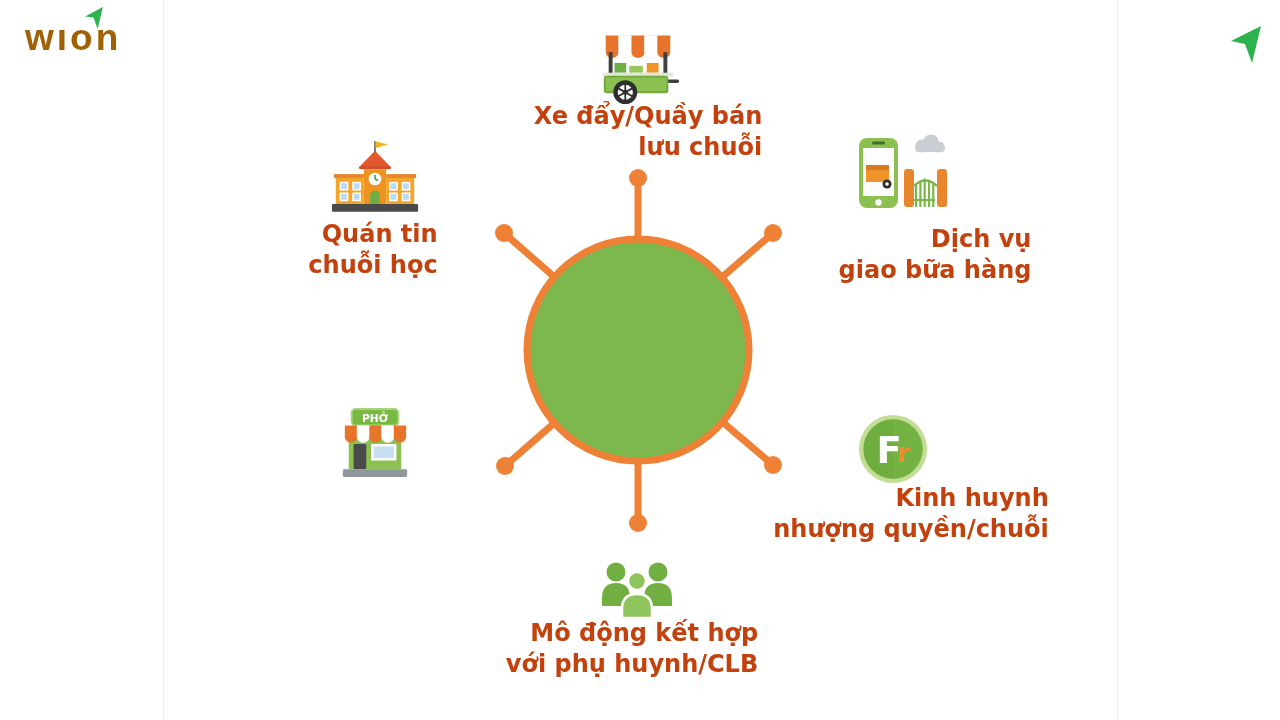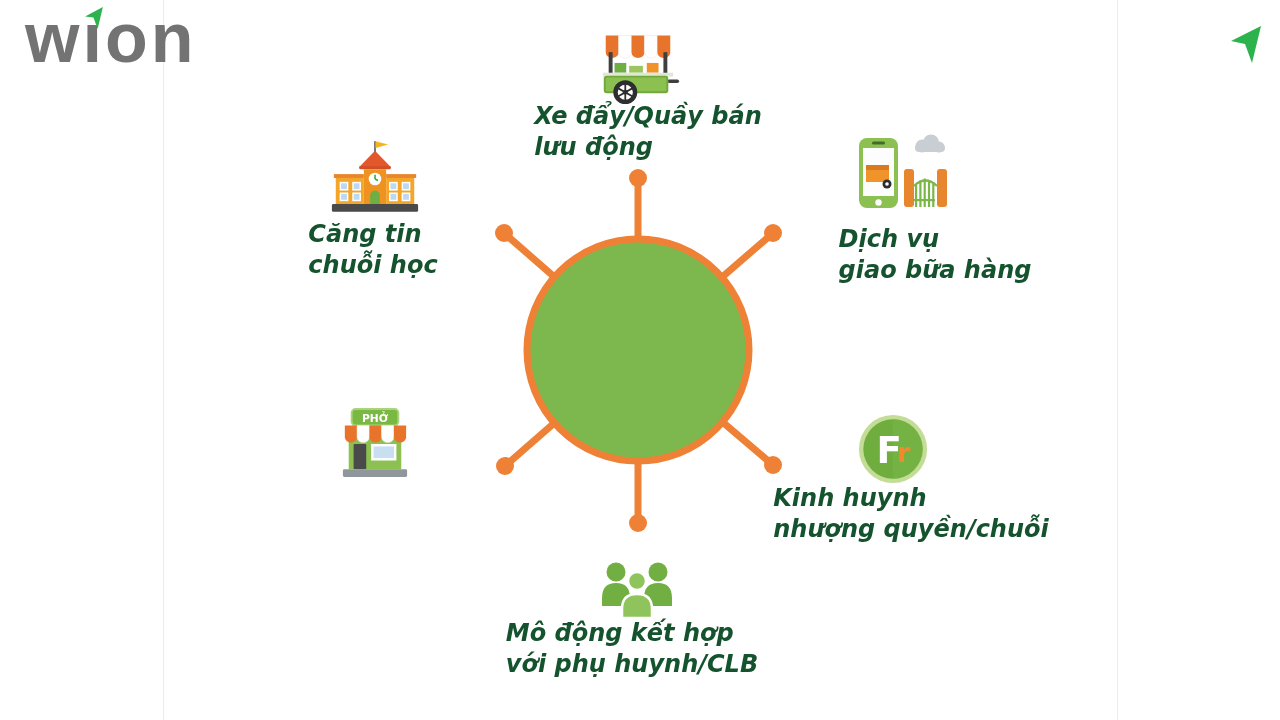--- a/index.html
+++ b/index.html
@@ -6,41 +6,41 @@
   body{width:1280px;height:720px;background:#ffffff;position:relative;overflow:hidden;
        font-family:"DejaVu Sans","Liberation Sans",sans-serif;}
   .page{position:absolute;inset:0;}
   .margin-line{position:absolute;top:0;bottom:0;width:1px;background:#ececec;}
   .margin-line.left{left:163px;}
   .margin-line.right{left:1117px;}
 
   
   .logo{position:absolute;left:25px;top:6px;height:64px;}
   .logo-text{font-family:"Liberation Sans","DejaVu Sans",sans-serif;font-weight:700;
-             font-size:70px;letter-spacing:3px;color:#737373;line-height:64px;}
+             font-size:37px;letter-spacing:3px;color:#a16207;line-height:64px;}
   .logo-flag{position:absolute;left:60px;top:1px;}
 
   
   .corner-arrow{position:absolute;left:1231px;top:26px;}
 
   
   .hub{position:absolute;left:470px;top:160px;}
 
   
   .icon{position:absolute;}
   .icon-cart{left:594px;top:16px;}
   .icon-school{left:329px;top:138px;}
   .icon-phone{left:852px;top:133px;}
   .icon-fr{left:856px;top:412px;}
   .icon-people{left:597px;top:558px;}
   .icon-shop{left:337px;top:407px;}
 
   
-  .label{position:absolute;transform:translateX(-50%);text-align:left;
-         color:#14532d;font-weight:700;font-size:24px;line-height:31px;white-space:nowrap;font-style:italic;}
+  .label{position:absolute;transform:translateX(-50%);text-align:right;
+         color:#c2410c;font-weight:700;font-size:24px;line-height:31px;white-space:nowrap;}
   .label span{display:block;}
   .label-cart{left:648px;top:101px;}
   .label-school{left:373px;top:219px;}
   .label-delivery{left:935px;top:224px;}
   .label-shop{left:375px;top:490px;}
   .label-franchise{left:911px;top:483px;}
   .label-parents{left:632px;top:618px;}
 </style>
 </head>
 <body>
@@ -197,24 +197,24 @@
     <path d="M45.8,19 h12.6 v12 a6.3,5.5 0 0 1 -12.6,0 Z" fill="#ffffff" stroke="#f0e6da" stroke-width="0.6"></path>
     <path d="M58.4,19 h12.6 v12 a6.3,5.5 0 0 1 -12.6,0 Z" fill="#e8742c"></path>
     <rect x="17" y="38" width="13" height="26" rx="1" fill="#4a4a4a"></rect>
     <rect x="35" y="38" width="26" height="17" fill="#ffffff"></rect>
     <rect x="37.5" y="40.5" width="21" height="12" fill="#c8dff2"></rect>
     <rect x="6" y="64" width="66" height="8" rx="1.5" fill="#8f969c"></rect>
   </svg>
 
   <div class="label label-cart">
     <span>Xe đẩy/Quầy bán</span>
-      <span>lưu động</span>
+      <span>lưu chuỗi</span>
   </div>
   <div class="label label-school">
-    <span>Căng tin</span>
+    <span>Quán tin</span>
       <span>chuỗi học</span>
   </div>
   <div class="label label-delivery">
     <span>Dịch vụ</span>
       <span>giao bữa hàng</span>
   </div>
   <div class="label label-franchise">
     <span>Kinh huynh</span>
       <span>nhượng quyền/chuỗi</span>
   </div>

